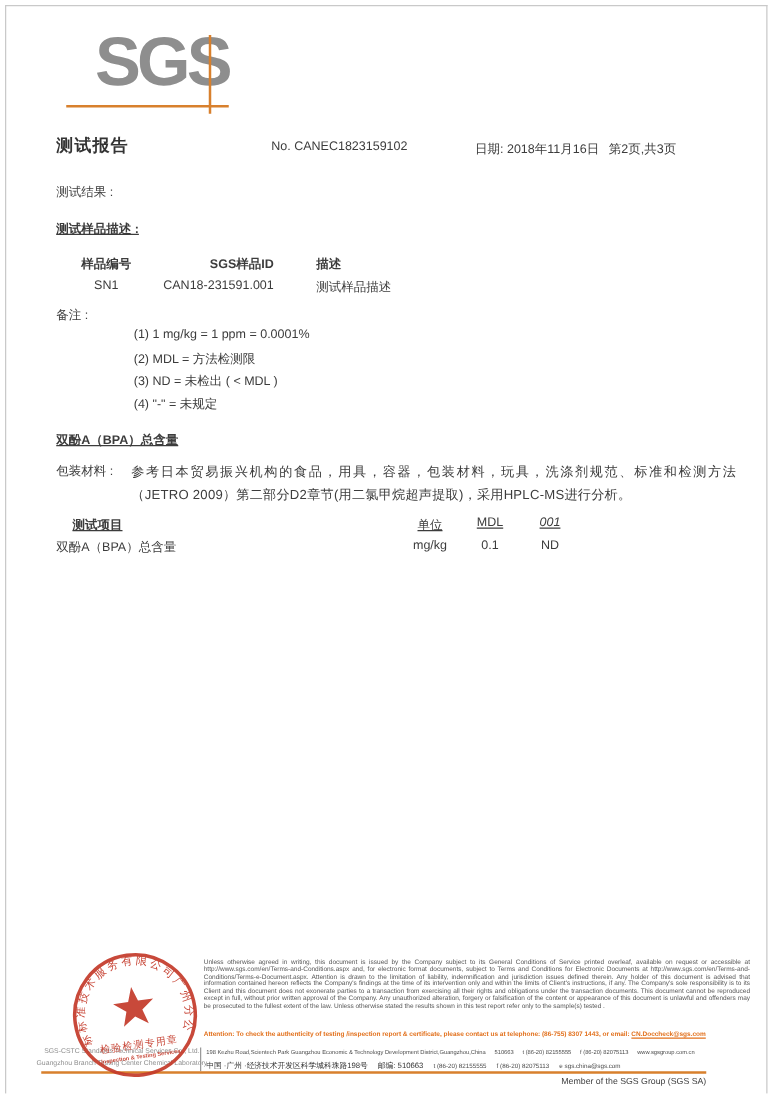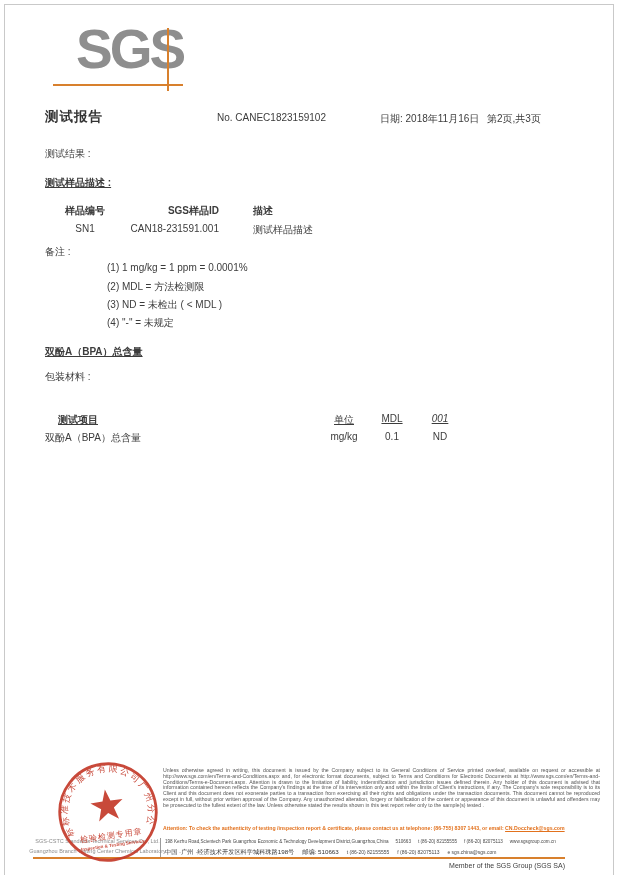--- a/index.html
+++ b/index.html
@@ -127,20 +127,21 @@
   <div class="sec-label remarks-label">备注 :</div>
   <div class="remarks">
     <div>(1) 1 mg/kg = 1 ppm = 0.0001%</div>
     <div>(2) MDL = 方法检测限</div>
     <div>(3) ND = 未检出 ( &lt; MDL )</div>
     <div>(4) "-" = 未规定</div>
   </div>
 
   <div class="bold ul bpa-heading">双酚A（BPA）总含量</div>
   <div class="sec-label method-label">包装材料 :</div>
+  <div class="method-text">参考日本贸易振兴机构的食品，用具，容器，包装材料，玩具，洗涤剂规范、标准和检测方法（JETRO 2009）第二部分D2章节(用二氯甲烷超声提取)，采用HPLC-MS进行分析。</div>
 
   <div class="rtable-head">
     <span class="rt-item-h bold ul">测试项目</span>
     <span class="rt-unit ul">单位</span>
     <span class="rt-mdl ul">MDL</span>
     <span class="rt-001 ul ital">001</span>
   </div>
   <div class="rtable-row">
     <span class="rt-item">双酚A（BPA）总含量</span>
     <span class="rt-unit">mg/kg</span>

